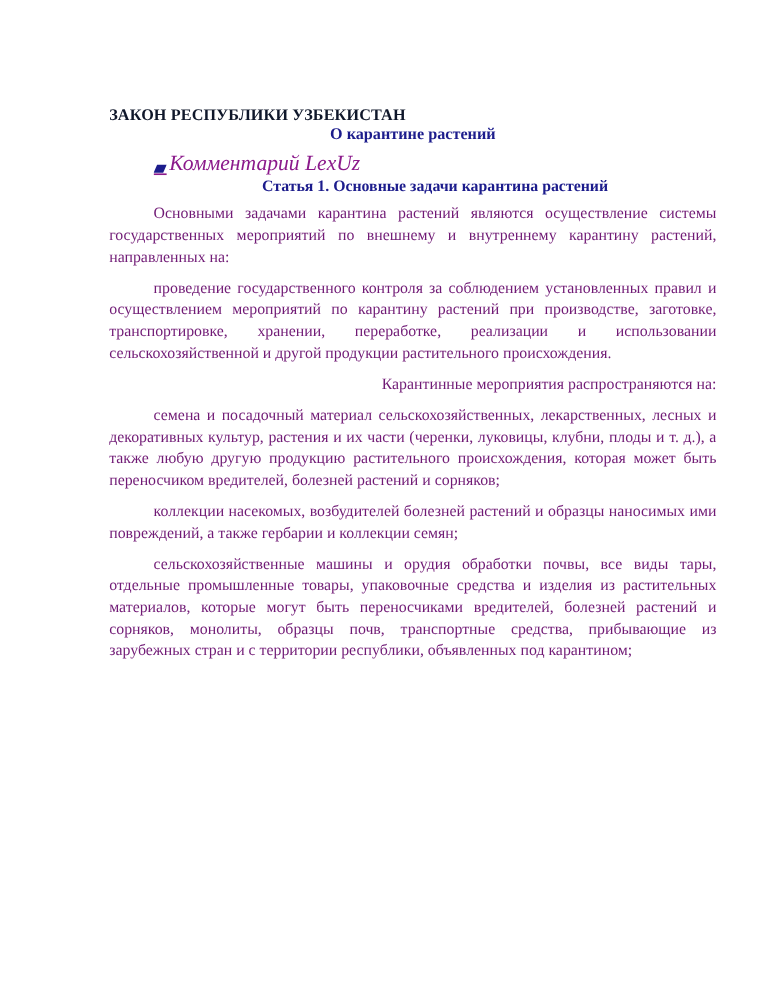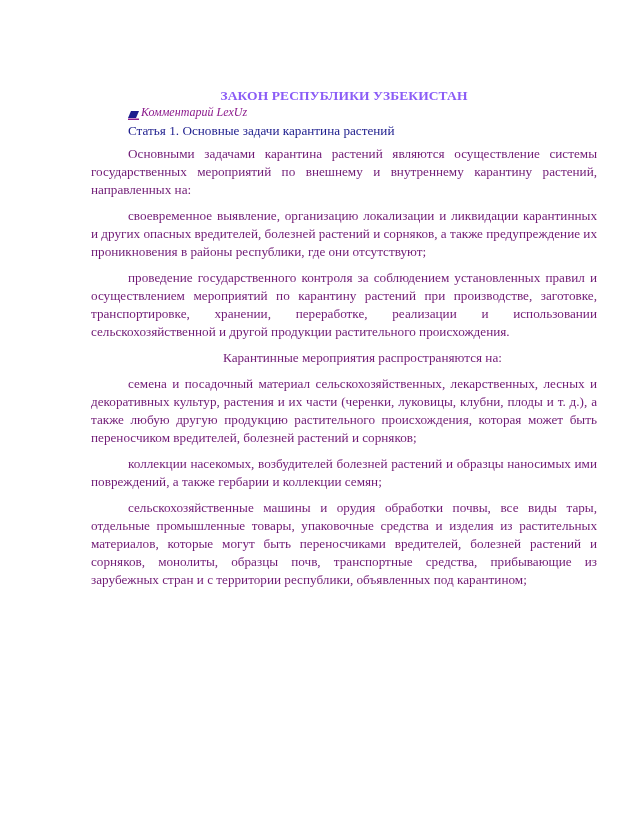--- a/index.html
+++ b/index.html
@@ -15,39 +15,39 @@
       font-family: "Liberation Serif", "DejaVu Serif", serif;
       color: #1a1a1a;
     }
     .page {
       position: absolute;
       left: 91px;
       top: 88px;
       width: 506px;
     }
     .law-title {
-      text-align: center;
-      color: #8b5cf6;
+      text-align: left;
+      color: #0f172a;
       font-size: 13.5px;
       line-height: 16px;
       margin: 0;
       letter-spacing: 0.1px;
     }
     .law-subtitle {
       text-align: center;
       color: #1c1c8c;
       font-size: 13.5px;
       font-weight: bold;
       line-height: 16px;
       margin: 0 0 8px 0;
     }
     .comment-header {
       color: #8b1a8b;
       font-style: italic;
-      font-size: 12px;
+      font-size: 18px;
       line-height: 16px;
       padding-left: 37px;
       margin: 0;
       display: flex;
       align-items: center;
     }
     .comment-icon {
       display: inline-block;
       width: 11px;
       height: 9px;
@@ -65,61 +65,62 @@
       margin: 3px 0 4px 0;
       word-spacing: -0.5px;
     }
     .comment-link {
       color: #2a8a8a;
       text-decoration: underline;
       cursor: pointer;
     }
     .article-heading {
       color: #1c1c8c;
-      font-weight: normal;
+      font-weight: bold;
       font-size: 13.2px;
       line-height: 16px;
       padding-left: 37px;
       margin: 3px 0 6px 0;
+      text-align: center;
     }
     .para {
       font-size: 13.2px;
       line-height: 18px;
       text-indent: 37px;
       text-align: justify;
       margin: 0 0 8px 0;
       color: #701a75;
     }
     .para.single {
-      text-align: center;
+      text-align: right;
       font-family: Liberation Serif, serif;
     }
   </style>
 </head>
 <body>
 
 <div class="page">
 
   <h1 class="law-title">ЗАКОН РЕСПУБЛИКИ УЗБЕКИСТАН</h1>
+  <h2 class="law-subtitle">О карантине растений</h2>
 
   <div class="comment-header">
     <span class="comment-icon">
       <svg width="11" height="9" viewBox="0 0 11 9">
         <polygon points="3,0 11,0 8,7 0,7" fill="#1c1c8c"></polygon>
         <rect x="0" y="7.5" width="11" height="1.5" fill="#8b1a8b"></rect>
       </svg>
     </span>
     <span>Комментарий LexUz</span>
   </div>
 
 
   <section>
     <h3 class="article-heading">Статья 1. Основные задачи карантина растений</h3>
     <p class="para">Основными задачами карантина растений являются осуществление системы государственных мероприятий по внешнему и внутреннему карантину растений, направленных на:</p>
-    <p class="para">своевременное выявление, организацию локализации и ликвидации карантинных и других опасных вредителей, болезней растений и сорняков, а также предупреждение их проникновения в районы республики, где они отсутствуют;</p>
     <p class="para">проведение государственного контроля за соблюдением установленных правил и осуществлением мероприятий по карантину растений при производстве, заготовке, транспортировке, хранении, переработке, реализации и использовании сельскохозяйственной и другой продукции растительного происхождения.</p>
   </section>
 
   <section>
     <p class="para single">Карантинные мероприятия распространяются на:</p>
     <p class="para">семена и посадочный материал сельскохозяйственных, лекарственных, лесных и декоративных культур, растения и их части (черенки, луковицы, клубни, плоды и т. д.), а также любую другую продукцию растительного происхождения, которая может быть переносчиком вредителей, болезней растений и сорняков;</p>
     <p class="para">коллекции насекомых, возбудителей болезней растений и образцы наносимых ими повреждений, а также гербарии и коллекции семян;</p>
     <p class="para">сельскохозяйственные машины и орудия обработки почвы, все виды тары, отдельные промышленные товары, упаковочные средства и изделия из растительных материалов, которые могут быть переносчиками вредителей, болезней растений и сорняков, монолиты, образцы почв, транспортные средства, прибывающие из зарубежных стран и с территории республики, объявленных под карантином;</p>
   </section>
 

